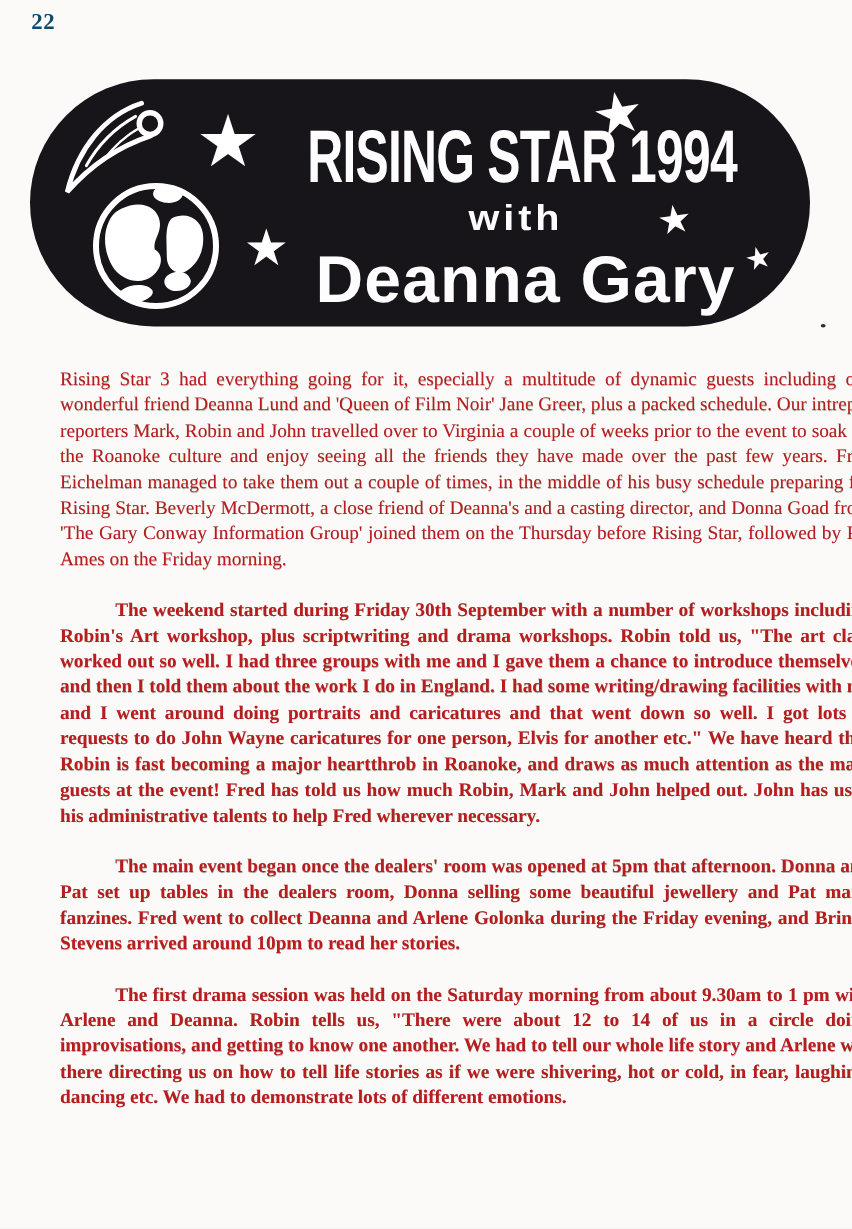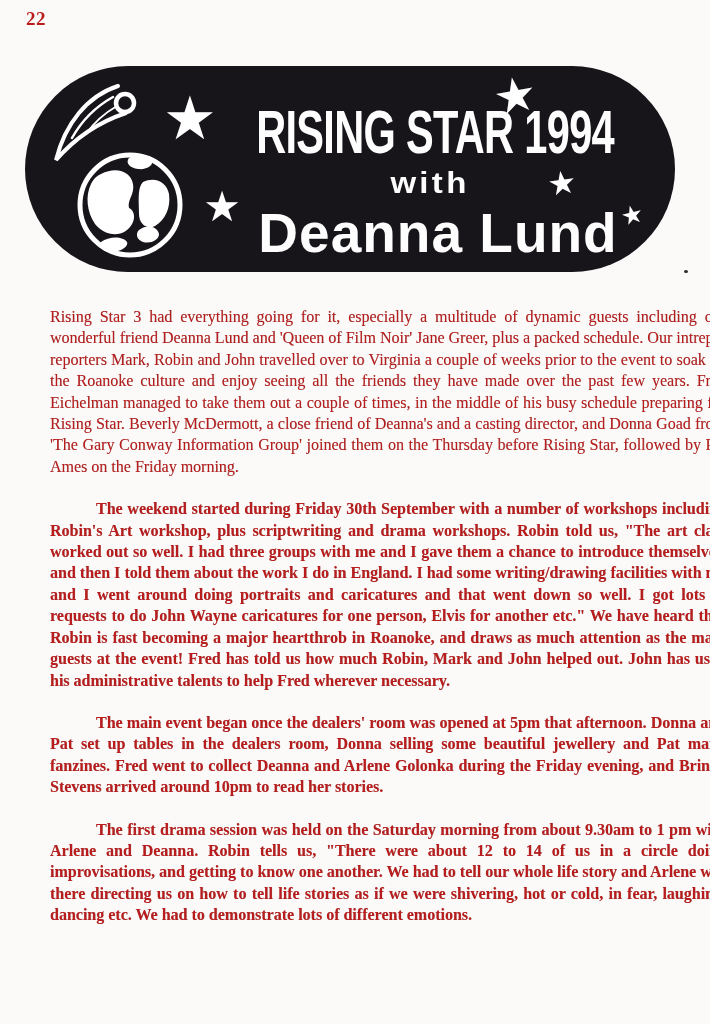--- a/index.html
+++ b/index.html
@@ -12,21 +12,21 @@
     overflow: hidden;
     font-family: "Liberation Serif", serif;
   }
   .page-number {
     position: absolute;
     left: 26px;
     top: 8px;
     font-family: "Liberation Serif", serif;
     font-size: 19px;
     font-weight: bold;
-    color: #b91c1c;
+    color: #0c4a6e;
     letter-spacing: 0.5px;
   }
   
   .banner {
     position: absolute;
     left: 25px;
     top: 66px;
     width: 650px;
     height: 206px;
     background: #17141a;
@@ -124,21 +124,21 @@
     <span class="star s4">★</span>
     <span class="star s5">★</span>
 
     <div class="b-line b-title">
       <span>RISING STAR 1994</span>
     </div>
     <div class="b-line b-sub">
       <span>with</span>
     </div>
     <div class="b-line b-guest">
-      <span>Deanna Lund</span>
+      <span>Deanna Gary</span>
     </div>
   </div>
 
   <div class="article">
     <p>Rising Star 3 had everything going for it, especially a multitude of dynamic guests including our wonderful friend Deanna Lund and 'Queen of Film Noir' Jane Greer, plus a packed schedule.  Our intrepid reporters Mark, Robin and John travelled over to Virginia a couple of weeks prior to the event to soak up the Roanoke culture and enjoy seeing all the friends they have made over the past few years.  Fred Eichelman managed to take them out a couple of times, in the middle of his busy schedule preparing for Rising Star.  Beverly McDermott, a close friend of Deanna's and a casting director, and Donna Goad from 'The Gary Conway Information Group' joined them on the Thursday before Rising Star, followed by Pat Ames on the Friday morning.</p>
     <p>The weekend started during Friday 30th September with a number of workshops including Robin's Art workshop, plus scriptwriting and drama workshops.  Robin told us, "The art class worked out so well.  I had three groups with me and I gave them a chance to introduce themselves, and then I told them about the work I do in England.  I had some writing/drawing facilities with me and I went around doing portraits and caricatures and that went down so well.  I got lots of requests to do John Wayne caricatures for one person, Elvis for another etc."  We have heard that Robin is fast becoming a major heartthrob in Roanoke, and draws as much attention as the main guests at the event!  Fred has told us how much Robin, Mark and John helped out.  John has used his administrative talents to help Fred wherever necessary.</p>
     <p>The main event began once the dealers' room was opened at 5pm that afternoon.  Donna and Pat set up tables in the dealers room, Donna selling some beautiful jewellery and Pat many fanzines.  Fred went to collect Deanna and Arlene Golonka during the Friday evening, and Brinke Stevens arrived around 10pm to read her stories.</p>
     <p>The first drama session was held on the Saturday morning from about 9.30am to 1 pm with Arlene and Deanna.  Robin tells us, "There were about 12 to 14 of us in a circle doing improvisations, and getting to know one another.  We had to tell our whole life story and Arlene was there directing us on how to tell life stories as if we were shivering, hot or cold, in fear, laughing, dancing etc.  We had to demonstrate lots of different emotions.</p>
   </div>
 

